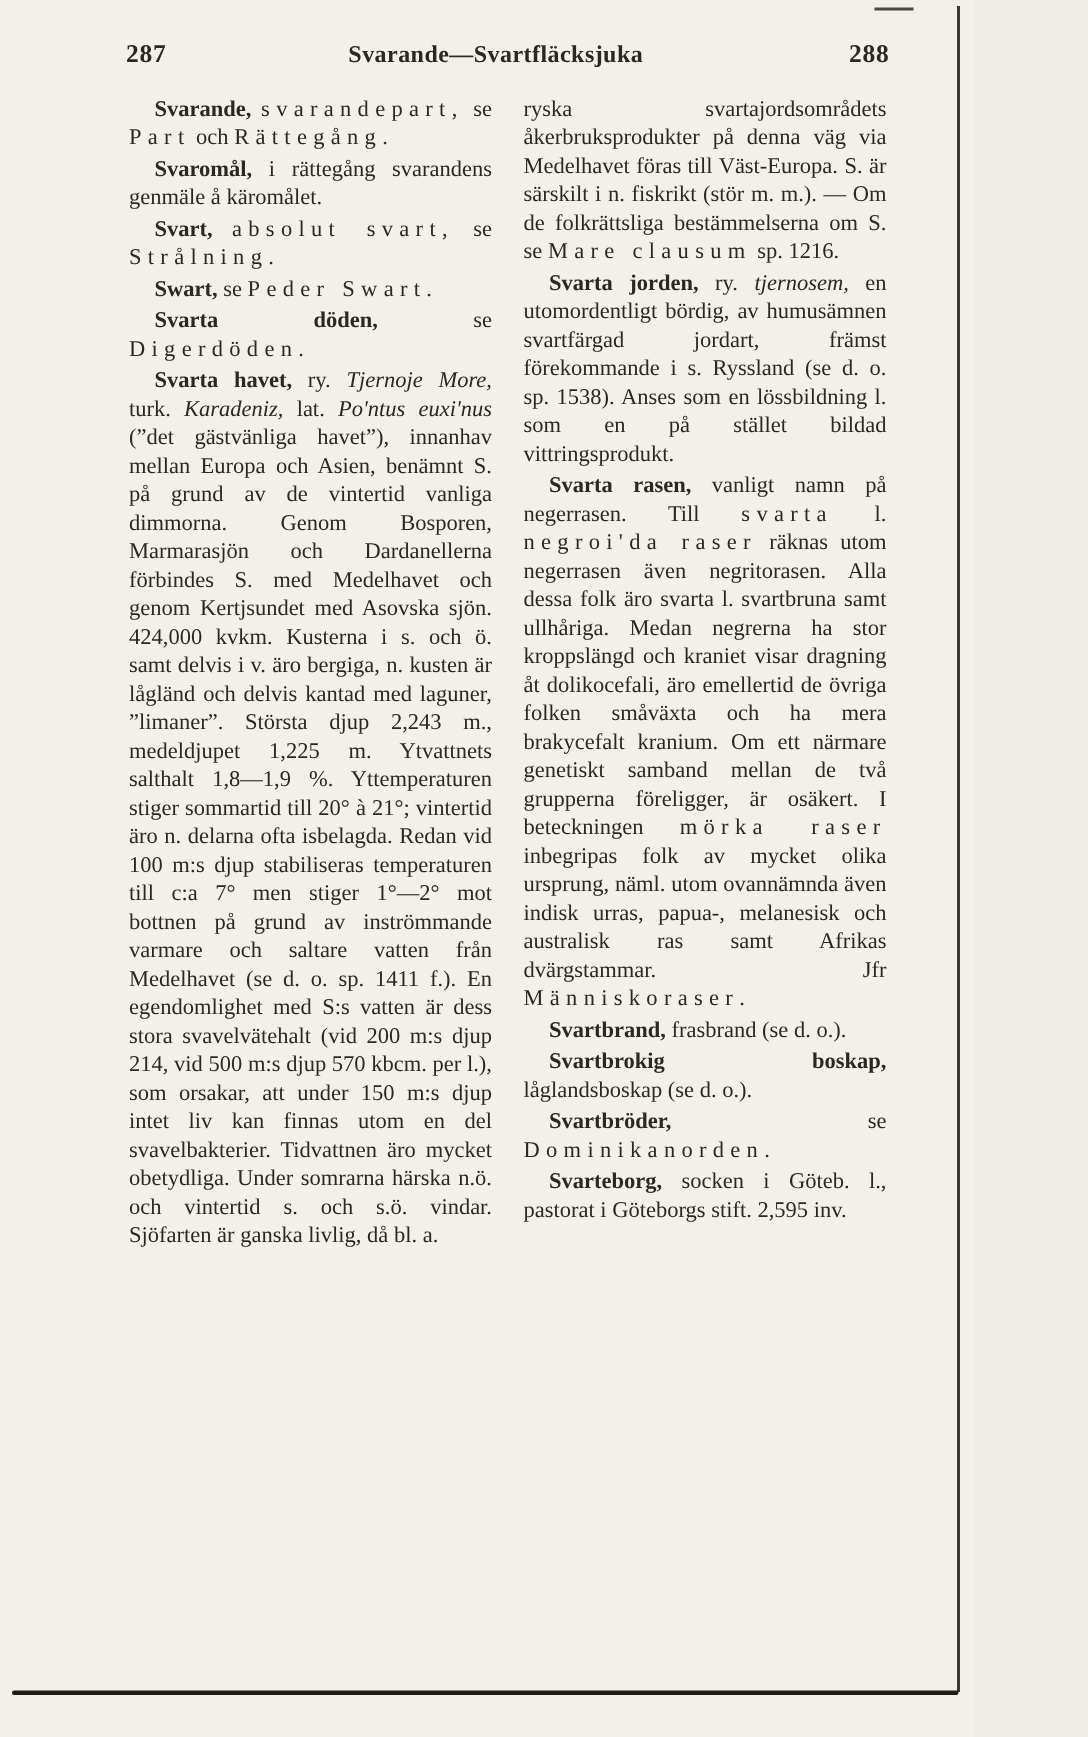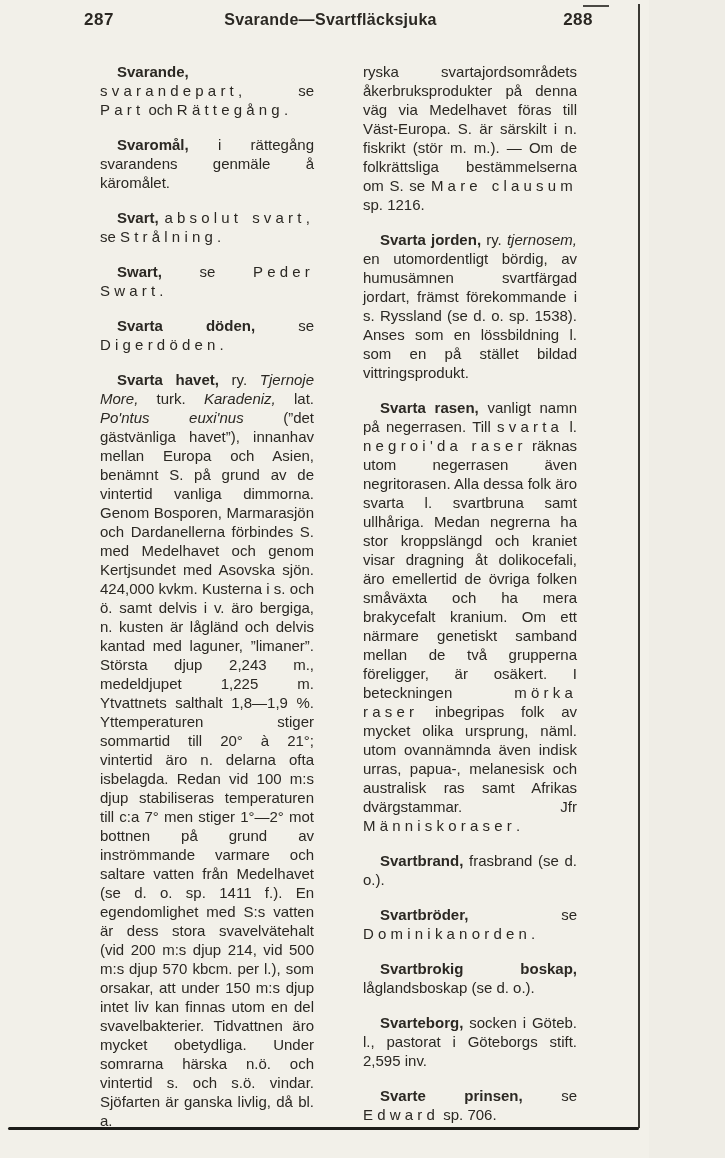--- a/index.html
+++ b/index.html
@@ -11,22 +11,22 @@
     overflow: hidden;
   }
   .page {
     position: relative;
     width: 649px;
     height: 1158px;
     box-sizing: border-box;
     background: linear-gradient(135deg, #f4f2ec 0%, #f1efe8 60%, #ecead f 100%);
     background-color: #f2f0e9;
     color: #2b2823;
-    font-family: Liberation Sans, sans-serif;
-    padding: 10px 56px 0 84px;
+    font-family: Liberation Serif, serif;
+    padding: 26px 56px 0 84px;
   }
   .header {
     display: flex;
     align-items: baseline;
     justify-content: space-between;
     margin-bottom: 16px;
   }
   .pagenum {
     font-size: 17px;
     font-weight: bold;
@@ -43,21 +43,21 @@
     gap: 17px;
   }
   .column {
     flex: 1 1 0;
     min-width: 0;
     text-align: justify;
     font-size: 15px;
     line-height: 19px;
   }
   .para {
-    margin: 16px;
+    margin: 2px;
     text-indent: 17px;
   }
   .para.no-indent {
     text-indent: 0;
   }
   .run-b { font-weight: bold; }
   .run-i { font-style: italic; }
   .run-sp { letter-spacing: 0.28em; }
   
   .scan-edge-bottom {
@@ -104,24 +104,23 @@
         <p class="para"><span class="run-b">Svart,</span><span> </span><span class="run-sp">absolut svart,</span><span> se </span><span class="run-sp">Strålning</span><span>.</span></p>
         <p class="para"><span class="run-b">Swart,</span><span> se </span><span class="run-sp">Peder Swart</span><span>.</span></p>
         <p class="para"><span class="run-b">Svarta döden,</span><span> se </span><span class="run-sp">Digerdöden</span><span>.</span></p>
         <p class="para"><span class="run-b">Svarta havet,</span><span> ry. </span><span class="run-i">Tjernoje More,</span><span> turk. </span><span class="run-i">Karadeniz,</span><span> lat. </span><span class="run-i">Po'ntus euxi'nus</span><span> (”det gästvänliga havet”), innanhav mellan Europa och Asien, benämnt S. på grund av de vintertid vanliga dimmorna. Genom Bosporen, Marmarasjön och Dardanellerna förbindes S. med Medelhavet och genom Kertjsundet med Asovska sjön. 424,000 kvkm. Kusterna i s. och ö. samt delvis i v. äro bergiga, n. kusten är lågländ och delvis kantad med laguner, ”limaner”. Största djup 2,243 m., medeldjupet 1,225 m. Ytvattnets salthalt 1,8—1,9 %. Yttemperaturen stiger sommartid till 20° à 21°; vintertid äro n. delarna ofta isbelagda. Redan vid 100 m:s djup stabiliseras temperaturen till c:a 7° men stiger 1°—2° mot bottnen på grund av inströmmande varmare och saltare vatten från Medelhavet (se d. o. sp. 1411 f.). En egendomlighet med S:s vatten är dess stora svavelvätehalt (vid 200 m:s djup 214, vid 500 m:s djup 570 kbcm. per l.), som orsakar, att under 150 m:s djup intet liv kan finnas utom en del svavelbakterier. Tidvattnen äro mycket obetydliga. Under somrarna härska n.ö. och vintertid s. och s.ö. vindar. Sjöfarten är ganska livlig, då bl. a.</span></p>
       </div>
     <div class="column">
         <p class="para no-indent"><span>ryska svartajordsområdets åkerbruksprodukter på denna väg via Medelhavet föras till Väst-Europa. S. är särskilt i n. fiskrikt (stör m. m.). — Om de folkrättsliga bestämmelserna om S. se </span><span class="run-sp">Mare clausum</span><span> sp. 1216.</span></p>
         <p class="para"><span class="run-b">Svarta jorden,</span><span> ry. </span><span class="run-i">tjernosem,</span><span> en utomordentligt bördig, av humusämnen svartfärgad jordart, främst förekommande i s. Ryssland (se d. o. sp. 1538). Anses som en lössbildning l. som en på stället bildad vittringsprodukt.</span></p>
         <p class="para"><span class="run-b">Svarta rasen,</span><span> vanligt namn på negerrasen. Till </span><span class="run-sp">svarta</span><span> l. </span><span class="run-sp">negroi'da raser</span><span> räknas utom negerrasen även negritorasen. Alla dessa folk äro svarta l. svartbruna samt ullhåriga. Medan negrerna ha stor kroppslängd och kraniet visar dragning åt dolikocefali, äro emellertid de övriga folken småväxta och ha mera brakycefalt kranium. Om ett närmare genetiskt samband mellan de två grupperna föreligger, är osäkert. I beteckningen </span><span class="run-sp">mörka raser</span><span> inbegripas folk av mycket olika ursprung, näml. utom ovannämnda även indisk urras, papua-, melanesisk och australisk ras samt Afrikas dvärgstammar. Jfr </span><span class="run-sp">Människoraser</span><span>.</span></p>
         <p class="para"><span class="run-b">Svartbrand,</span><span> frasbrand (se d. o.).</span></p>
+        <p class="para"><span class="run-b">Svartbrokig boskap,</span><span> låglandsboskap (se d. o.).</span></p>
         <p class="para"><span class="run-b">Svartbröder,</span><span> se </span><span class="run-sp">Dominikanorden</span><span>.</span></p>
-        <p class="para"><span class="run-b">Svartbrokig boskap,</span><span> låglandsboskap (se d. o.).</span></p>
         <p class="para"><span class="run-b">Svarteborg,</span><span> socken i Göteb. l., pastorat i Göteborgs stift. 2,595 inv.</span></p>
-        <p class="para"><span class="run-b">Svarte prinsen,</span><span> se </span><span class="run-sp">Edward</span><span> sp. 706.</span></p>
       </div>
   </div>
 
   <div class="scan-mark-top"></div>
   <div class="scan-edge-right"></div>
   <div class="scan-edge-bottom"></div>
 
 </div>
 
 </body></html>

